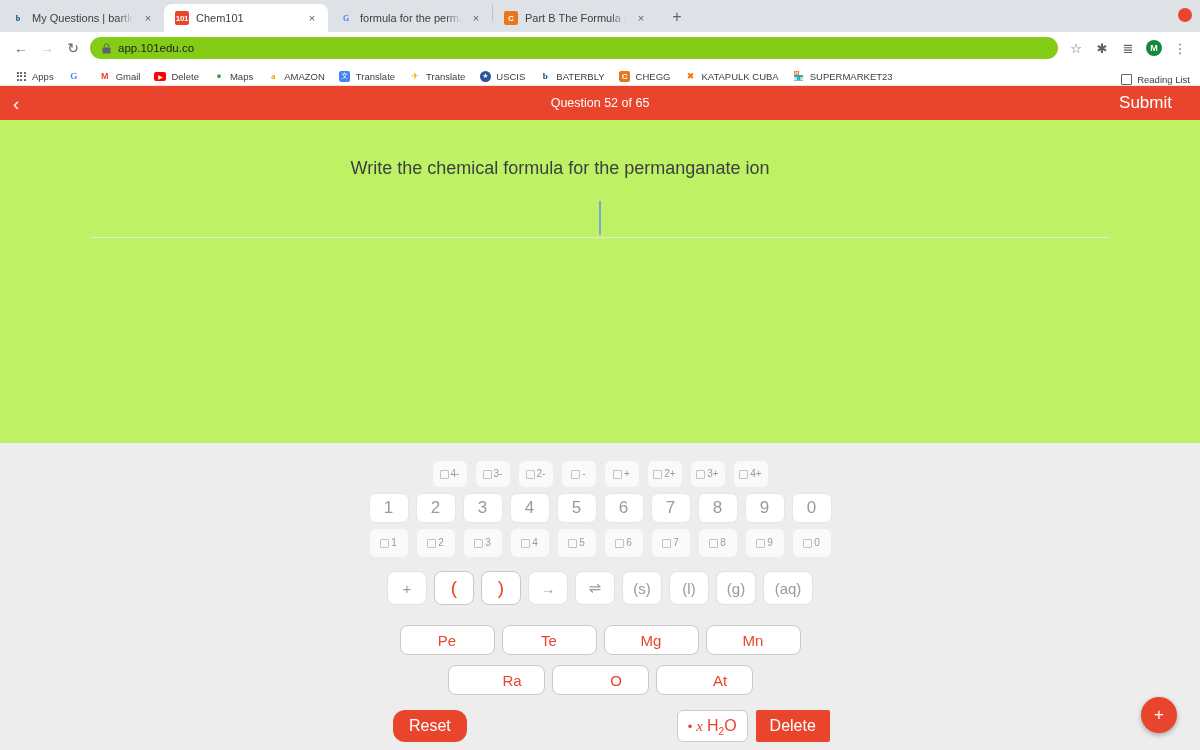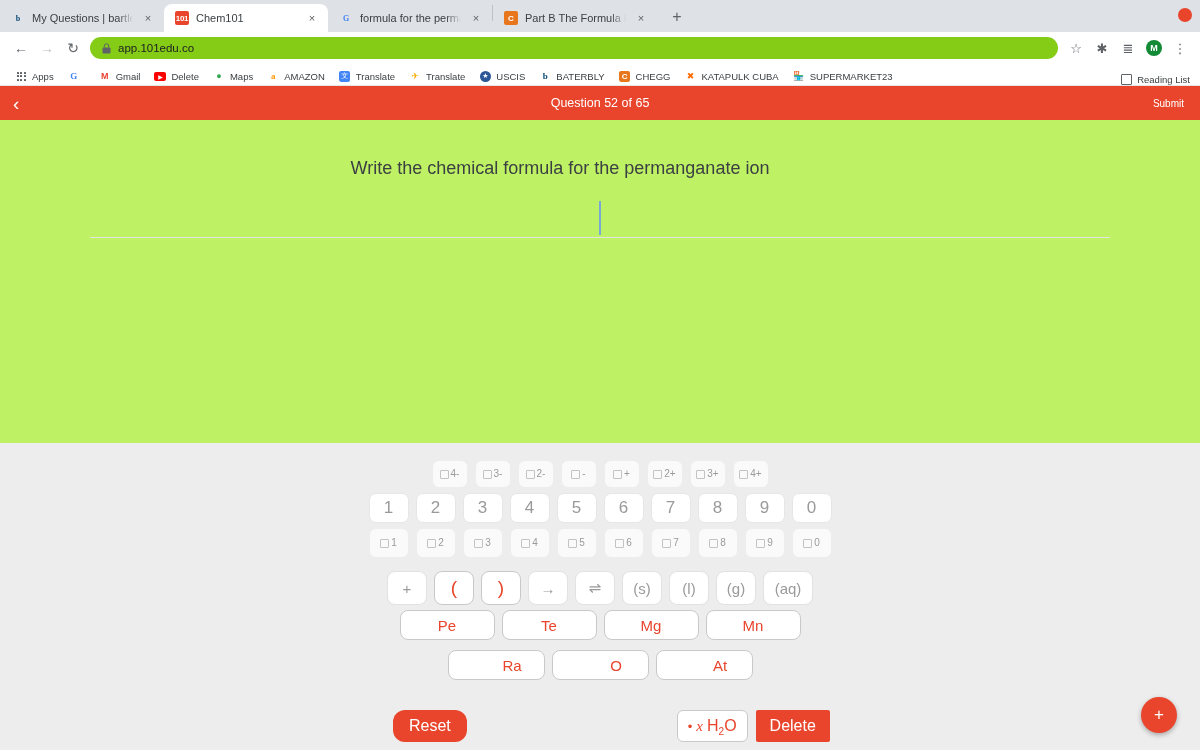--- a/index.html
+++ b/index.html
@@ -140,21 +140,21 @@
   .app-header {
     height: 34px; background: #e8452c;
     display: flex; align-items: center; justify-content: center;
     position: relative; color: #fff;
   }
   .app-header .back {
     position: absolute; left: 13px; font-size: 19px;
     font-weight: 300; line-height: 1;
   }
   .app-header .qtitle { font-size: 12.5px; }
-  .app-header .submit { position: absolute; right: 16px; font-size: 10px; }
+  .app-header .submit { position: absolute; right: 28px; font-size: 17px; }
 
   
   .question-area { height: 323px; background: #bef264; padding-top: 26px; }
   .qtext {
     font-size: 18px; color: #3c4043; text-align: center;
     font-weight: 400; line-height: 1.4;
     padding: 10px 0 0 0; margin-left: -80px;
   }
   .answer-wrap {
     margin: 22px auto 0; width: 1020px;
@@ -506,21 +506,21 @@
       <div class="kbtn op paren">(</div>
       <div class="kbtn op paren">)</div>
       <div class="kbtn op">→</div>
       <div class="kbtn op">⇌</div>
       <div class="kbtn op">(s)</div>
       <div class="kbtn op">(l)</div>
       <div class="kbtn op">(g)</div>
       <div class="kbtn op wide">(aq)</div>
     </div>
 
-    <div class="krow" style="margin-top:0;border-radius:6px;">
+    <div class="krow" style="margin-top:15px;border-radius:6px;">
       <div class="kbtn elem">Pe</div>
       <div class="kbtn elem">Te</div>
       <div class="kbtn elem">Mg</div>
       <div class="kbtn elem">Mn</div>
     </div>
 
     <div class="krow" style="margin-top:5px;">
       <div class="kbtn elem w2">Ra</div>
       <div class="kbtn elem w2">O</div>
       <div class="kbtn elem w2">At</div>

